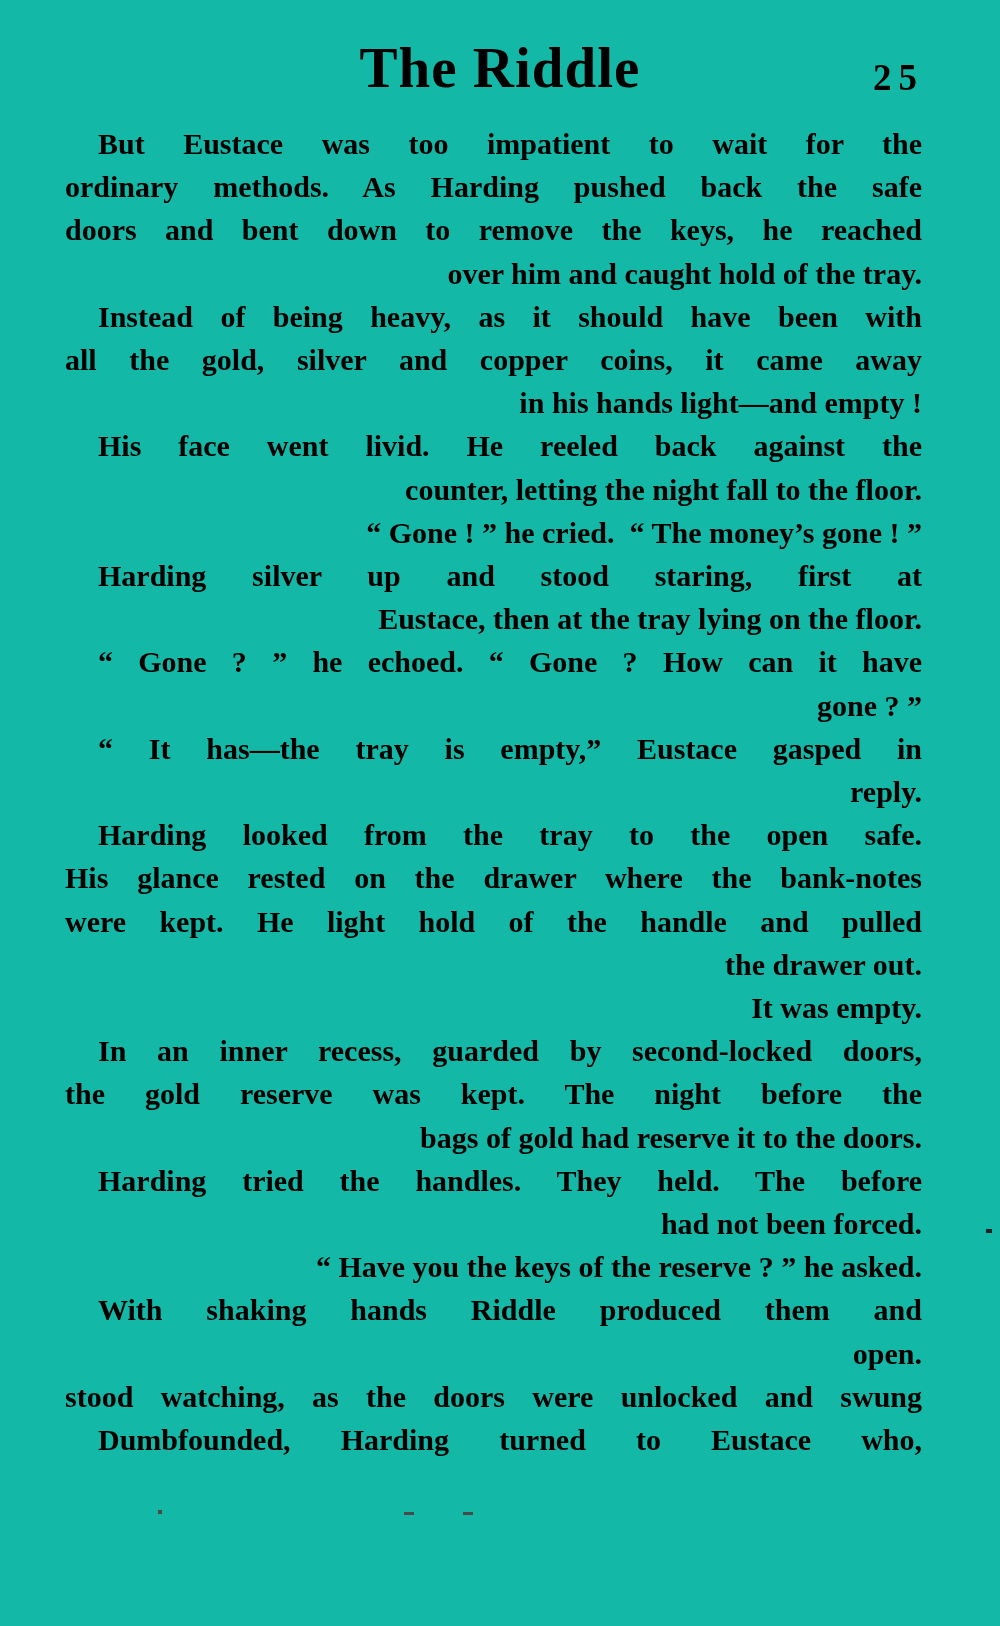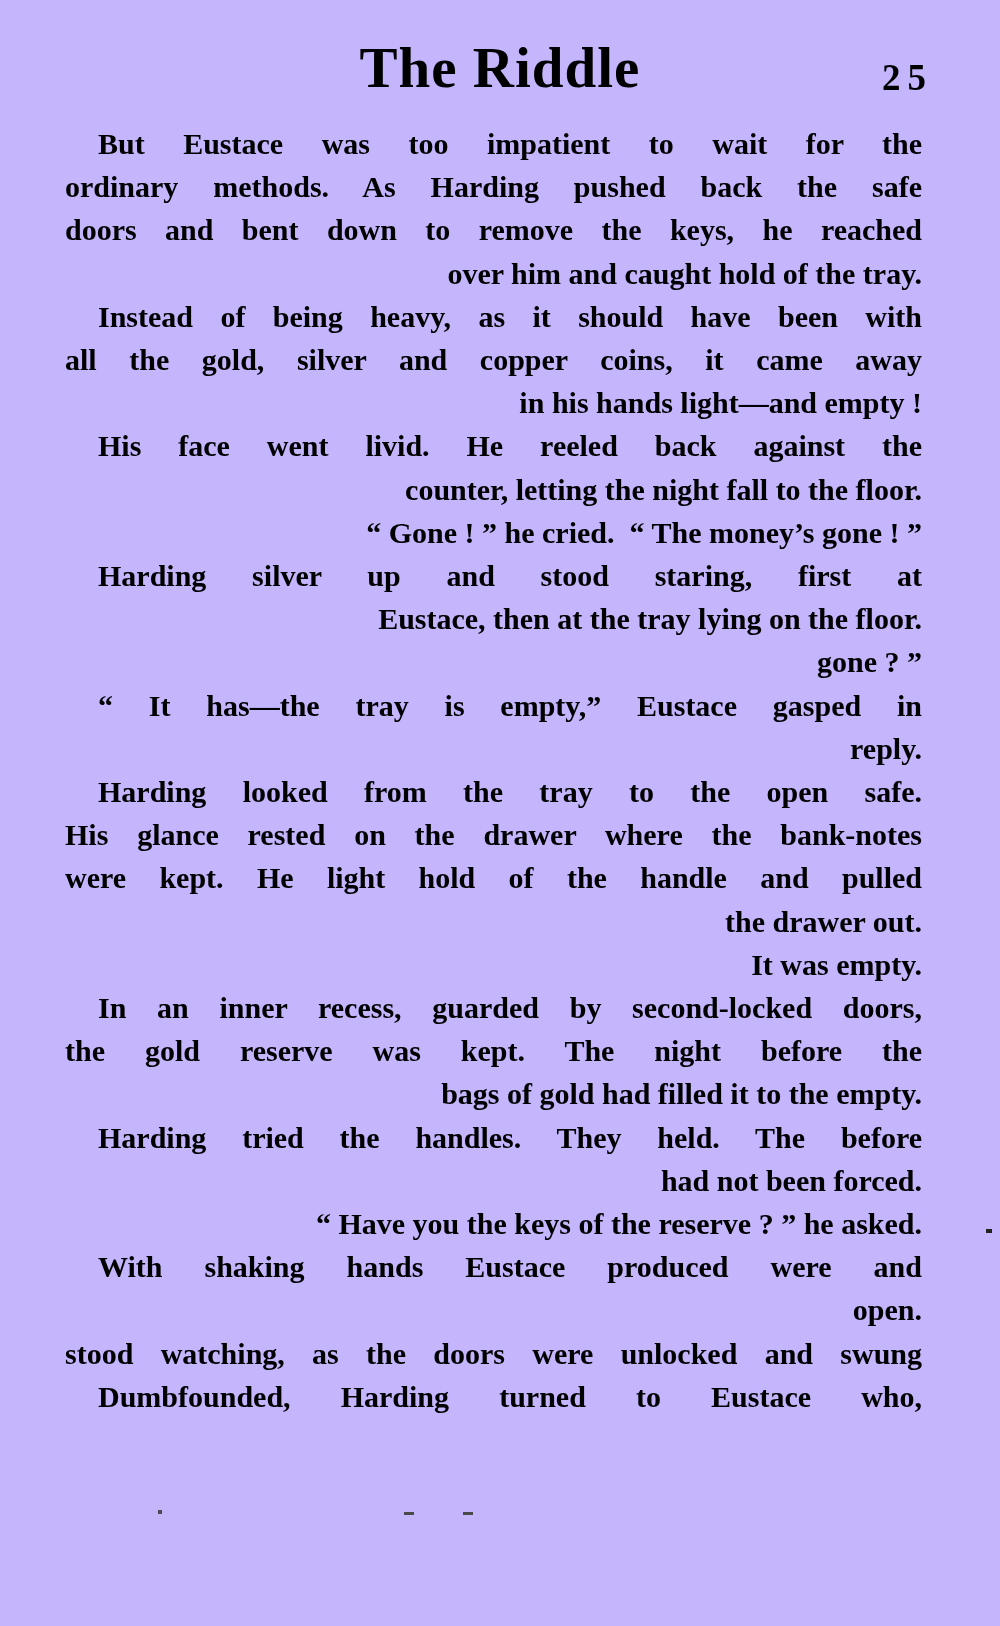--- a/index.html
+++ b/index.html
@@ -4,21 +4,21 @@
 <style>
   html, body {
     margin: 0;
     padding: 0;
     background: #ffffff;
   }
   .page {
     position: relative;
     width: 1000px;
     height: 1626px;
-    background: #c4b5fd;
+    background: #14b8a6;
     color: #000000;
     font-family: "Liberation Serif", "DejaVu Serif", serif;
     overflow: hidden;
   }
   
   .header {
     position: relative;
     height: 72px;
     margin-top: 36px;
   }
@@ -28,21 +28,21 @@
     width: 1000px;
     text-align: center;
     font-size: 57px;
     font-weight: 700;
     line-height: 64px;
     letter-spacing: 1px;
   }
   .page-number {
     position: absolute;
     top: 22px;
-    right: 67px;
+    right: 76px;
     font-size: 37px;
     font-weight: 700;
     letter-spacing: 7px;
     line-height: 40px;
   }
   
   .body {
     margin-left: 65px;
     width: 857px;
     margin-top: 14px;
@@ -90,35 +90,36 @@
       <div class="line just">doors and bent down to remove the keys, he reached</div>
       <div class="line natural">over him and caught hold of the tray.</div>
       <div class="line indent just">Instead of being heavy, as it should have been with</div>
       <div class="line just">all the gold, silver and copper coins, it came away</div>
       <div class="line natural">in his hands light—and empty !</div>
       <div class="line indent just">His face went livid.  He reeled back against the</div>
       <div class="line natural">counter, letting the night fall to the floor.</div>
       <div class="line indent natural">“ Gone ! ” he cried.  “ The money’s gone ! ”</div>
       <div class="line indent just">Harding silver up and stood staring, first at</div>
       <div class="line natural">Eustace, then at the tray lying on the floor.</div>
+      <div class="line indent just">“ Gone ? ” he echoed.  “ Gone ?  How can it have</div>
       <div class="line natural">gone ? ”</div>
       <div class="line indent just">“ It has—the tray is empty,” Eustace gasped in</div>
       <div class="line natural">reply.</div>
       <div class="line indent just">Harding looked from the tray to the open safe.</div>
       <div class="line just">His glance rested on the drawer where the bank-notes</div>
       <div class="line just">were kept.  He light hold of the handle and pulled</div>
       <div class="line natural">the drawer out.</div>
       <div class="line indent natural">It was empty.</div>
       <div class="line indent just">In an inner recess, guarded by second-locked doors,</div>
       <div class="line just">the gold reserve was kept.  The night before the</div>
-      <div class="line natural">bags of gold had filled it to the empty.</div>
+      <div class="line natural">bags of gold had reserve it to the doors.</div>
       <div class="line indent just">Harding tried the handles.  They held.  The before</div>
       <div class="line natural">had not been forced.</div>
       <div class="line indent natural">“ Have you the keys of the reserve ? ” he asked.</div>
-      <div class="line indent just">With shaking hands Eustace produced were and</div>
+      <div class="line indent just">With shaking hands Riddle produced them and</div>
       <div class="line natural">open.</div>
       <div class="line just">stood watching, as the doors were unlocked and swung</div>
       <div class="line indent just">Dumbfounded, Harding turned to Eustace who,</div>
     </div>
 
   <div class="artifact a1"></div>
   <div class="artifact a2"></div>
   <div class="artifact a3"></div>
   <div class="artifact a4"></div>
 

